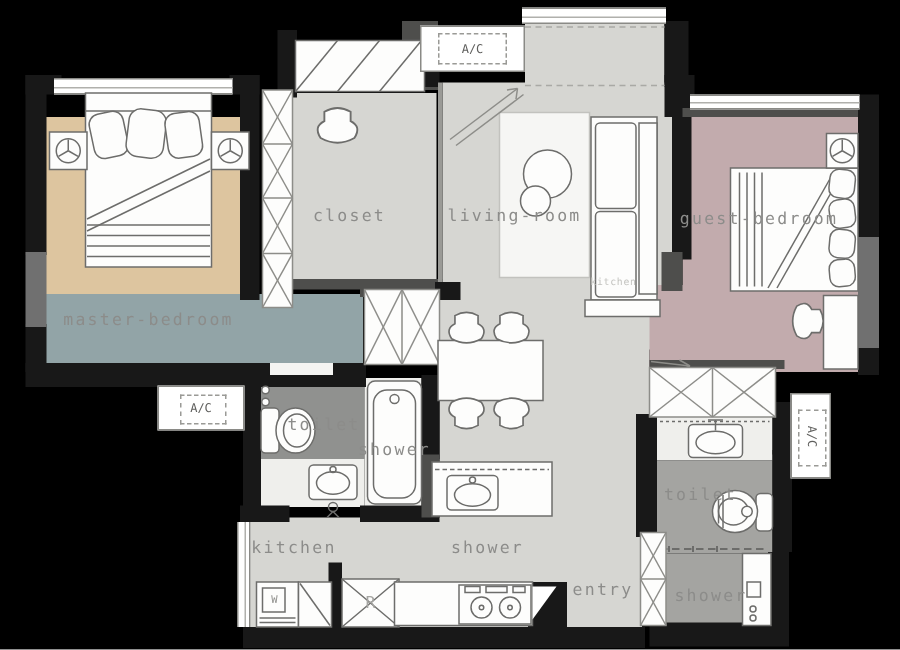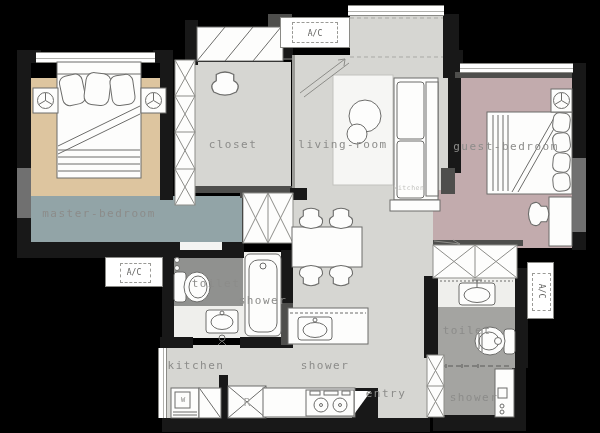--- a/index.html
+++ b/index.html
@@ -356,20 +356,20 @@
   </div>
 
   <div class="lbl" style="left:99px;top:213px">master-bedroom</div>
   <div class="lbl" style="left:233px;top:144px">closet</div>
   <div class="lbl" style="left:343px;top:144px">living-room</div>
   <div class="lbl" style="left:506px;top:146px">guest-bedroom</div>
   <div class="lbl" style="left:216px;top:283px">toilet</div>
   <div class="lbl" style="left:263px;top:300px">shower</div>
   <div class="lbl" style="left:196px;top:365px">kitchen</div>
   <div class="lbl" style="left:325px;top:365px">shower</div>
-  <div class="lbl" style="left:386px;top:393px">entry</div>
+  <div class="lbl" style="left:402px;top:393px">entry</div>
   <div class="lbl" style="left:467px;top:330px">toilet</div>
   <div class="lbl" style="left:474px;top:397px">shower</div>
   <div class="lbl faint" style="left:409px;top:188px">kitchen</div>
   <div class="applbl" style="left:183px;top:400px;font-size:7px">W</div>
   <div class="applbl" style="left:247px;top:402px;font-size:11px;color:#a5a5a2">R</div>
 
 </div>
 
 </body></html>

